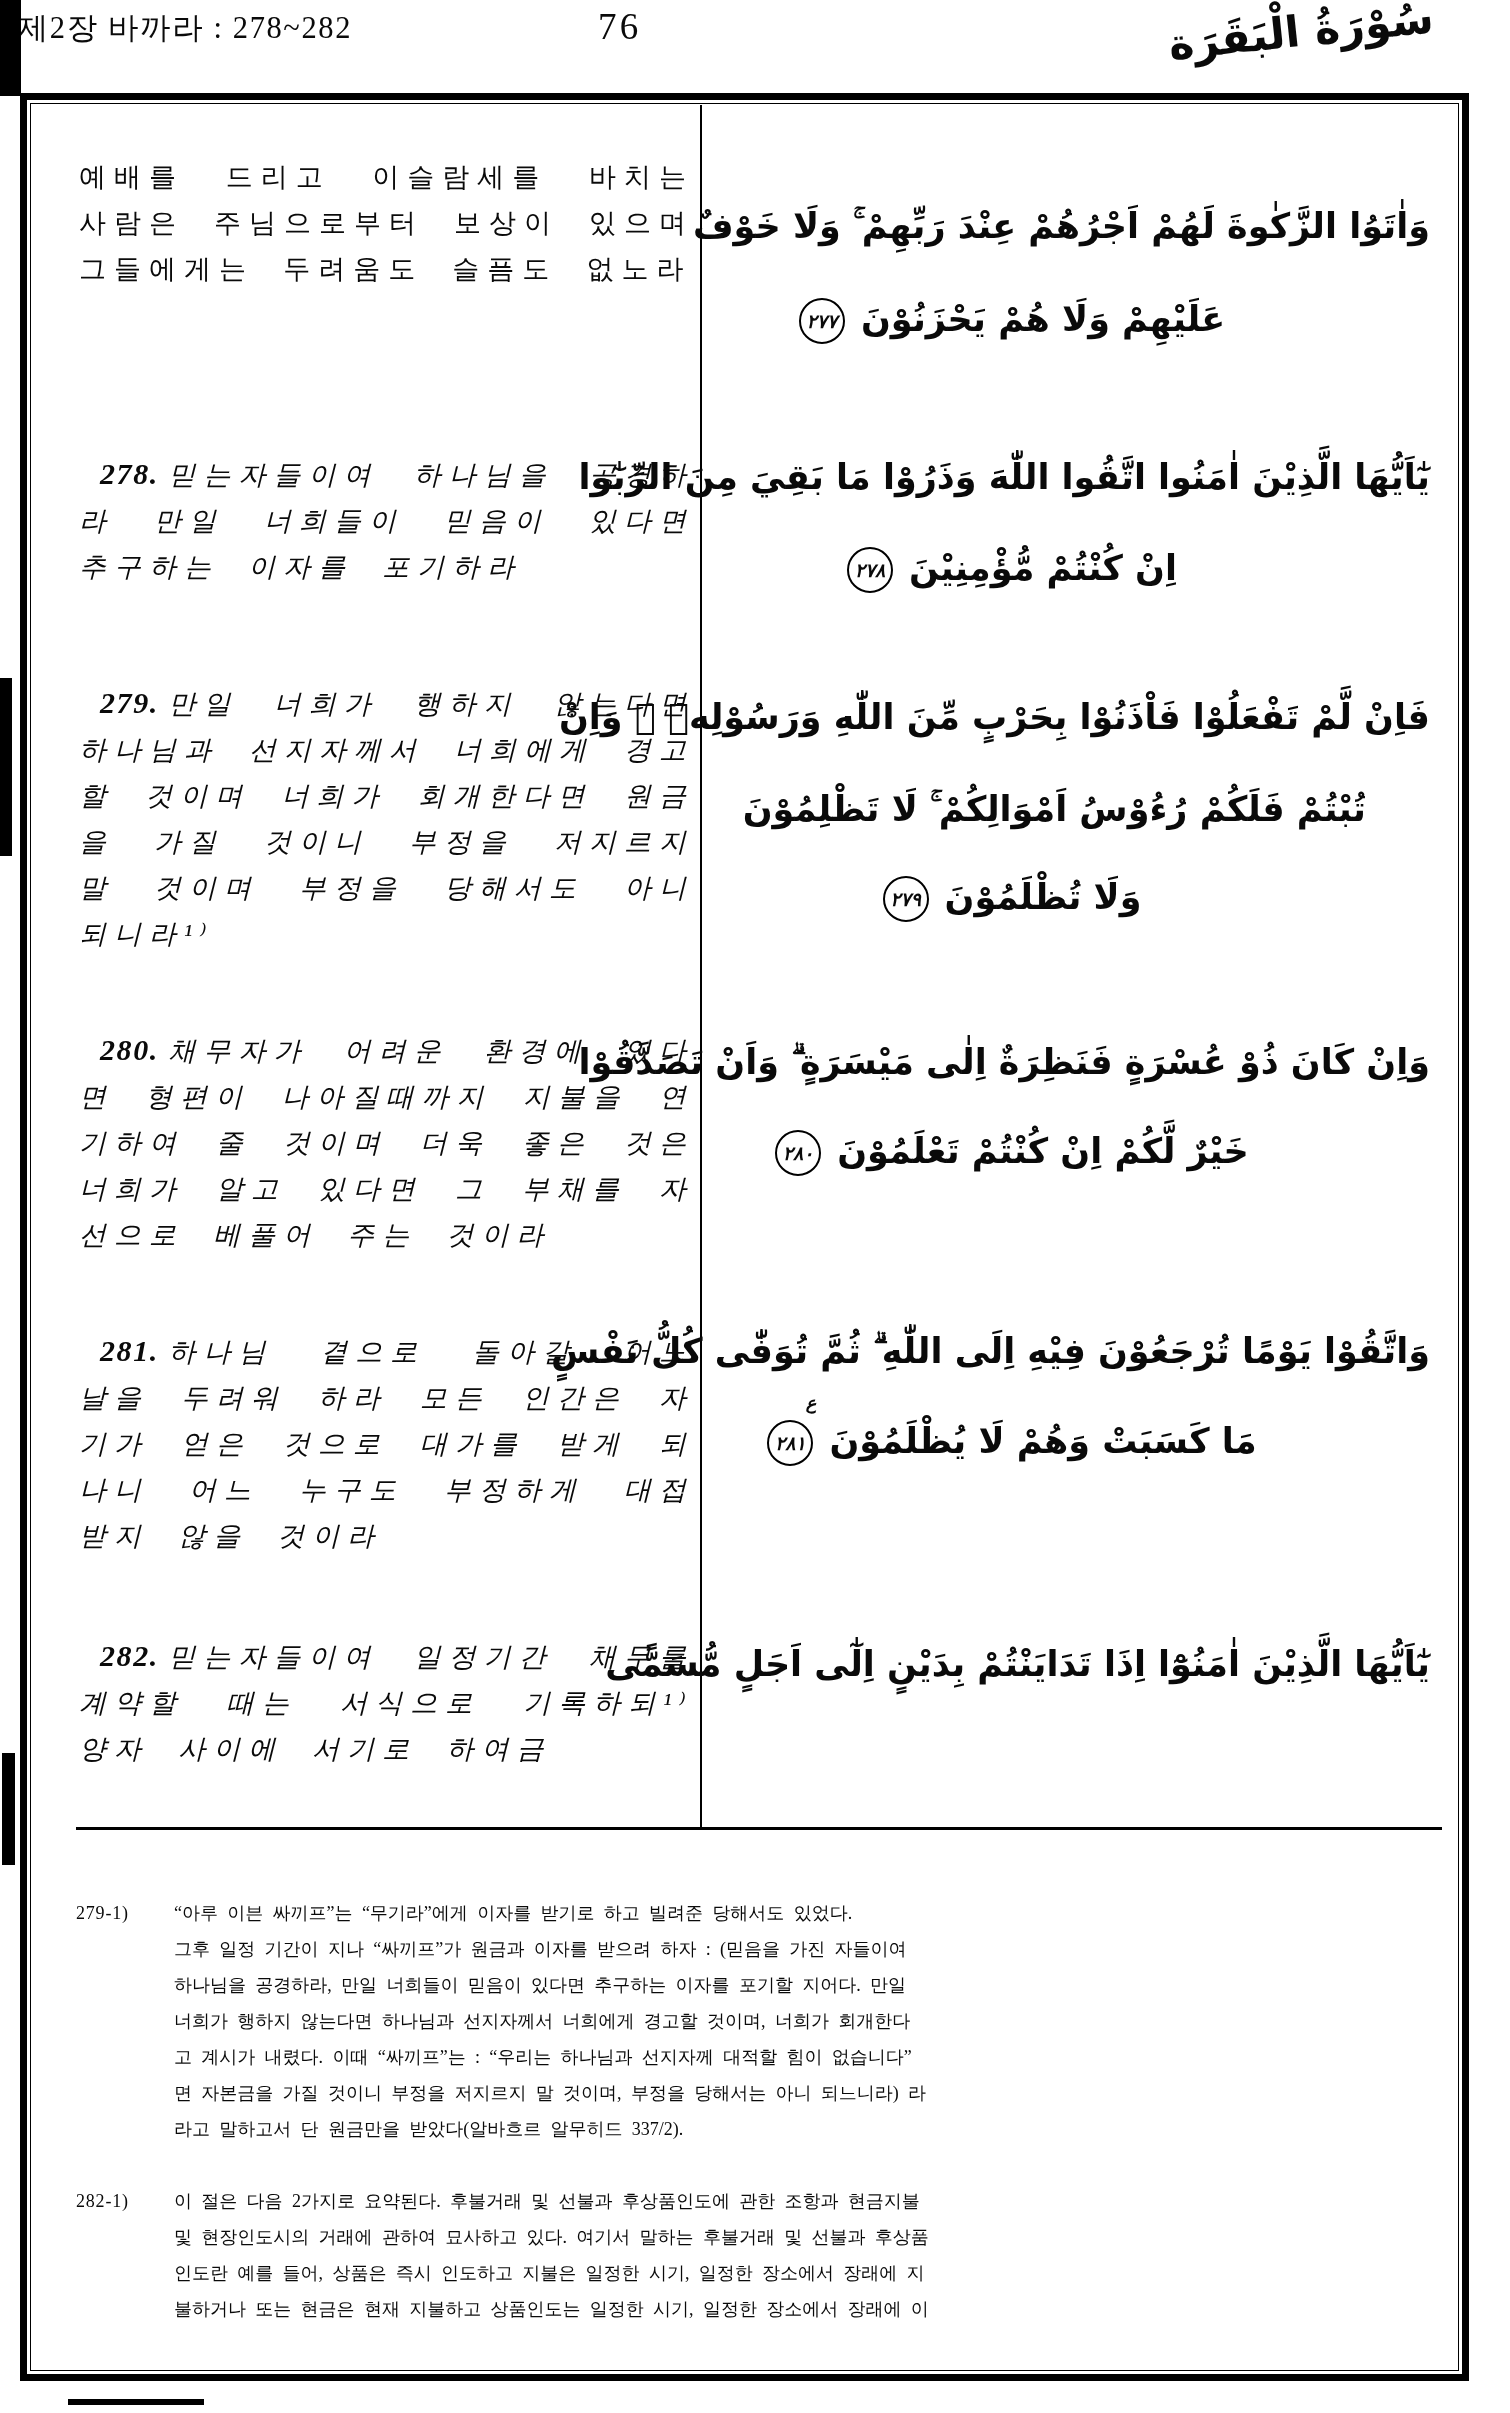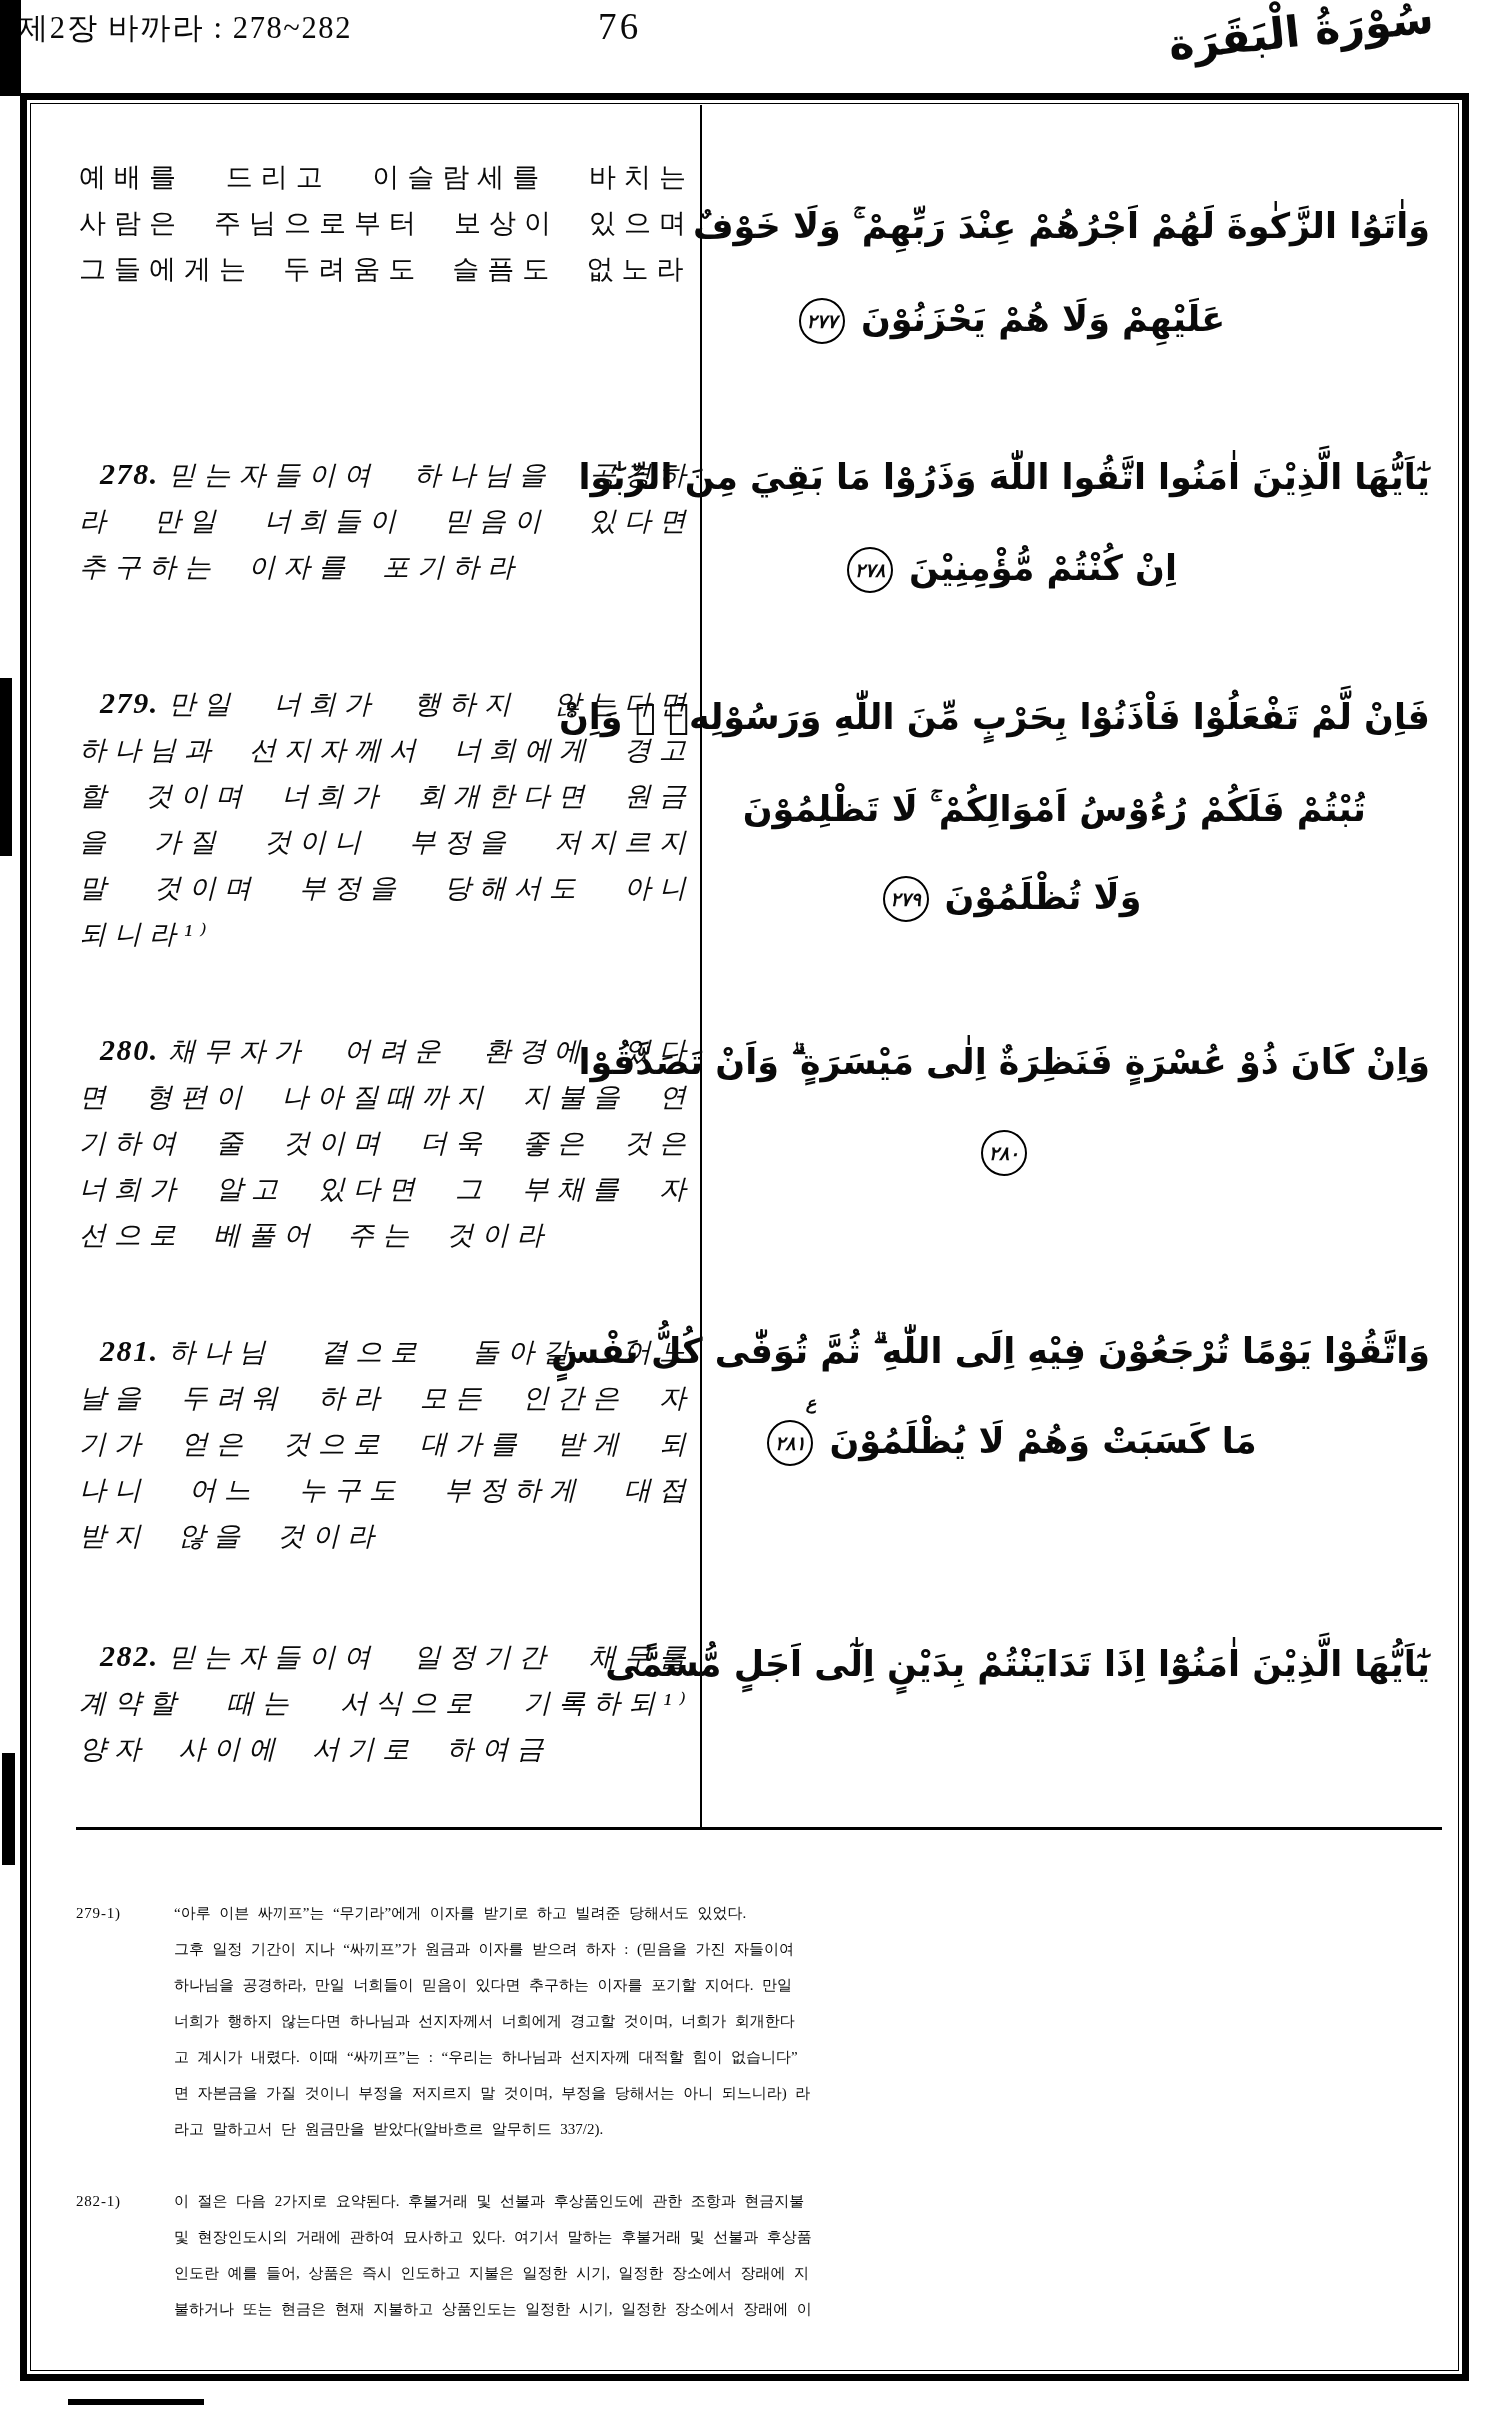--- a/index.html
+++ b/index.html
@@ -46,21 +46,21 @@
     font-size:19px;font-weight:700;margin:0 16px;vertical-align:middle;line-height:1;
     position:relative;
     font-style:italic;
   }
   .ruku{
     position:absolute;top:-27px;right:-4.8px;font-size:17.7px;font-weight:700;
     font-family:"DejaVu Sans",sans-serif;
   }
   
   .footnotes{position:absolute;left:76px;top:1895px;width:1372px;}
-  .fn{position:relative;padding-left:98px;font-size:15px;line-height:36px;letter-spacing:0;word-spacing:4.8px;}
+  .fn{position:relative;padding-left:98px;font-size:18px;line-height:36px;letter-spacing:0;word-spacing:4.8px;}
   .fn + .fn{margin-top:36px;}
   .fn-label{position:absolute;left:0;top:0;letter-spacing:0.8px;}
   .fn-line{white-space:nowrap;}
 </style>
 </head>
 <body>
 
 <div class="hdr-left">제2장  바까라 : 278~282</div>
 <div class="hdr-page">76</div>
 <div class="hdr-surah">سُوْرَةُ الْبَقَرَة</div>
@@ -98,21 +98,21 @@
       <span>٢٧٨</span>
     </span></div>
 
 <div class="ar-line" style="top:688px">فَاِنْ لَّمْ تَفْعَلُوْا فَاْذَنُوْا بِحَرْبٍ مِّنَ اللّٰهِ وَرَسُوْلِهٖ ۚ وَاِنْ</div>
 <div class="ar-line" style="top:780px;right:144px;">تُبْتُمْ فَلَكُمْ رُءُوْسُ اَمْوَالِكُمْ ۚ لَا تَظْلِمُوْنَ</div>
 <div class="ar-line last" style="top:868px"><span>وَلَا تُظْلَمُوْنَ</span><span class="medallion">
       <span>٢٧٩</span>
     </span></div>
 
 <div class="ar-line" style="top:1033px">وَاِنْ كَانَ ذُوْ عُسْرَةٍ فَنَظِرَةٌ اِلٰى مَيْسَرَةٍ ۗ وَاَنْ تَصَدَّقُوْا</div>
-<div class="ar-line last" style="top:1122px"><span class="medallion">
+<div class="ar-line last" style="top:1122px"><span>خَيْرٌ لَّكُمْ اِنْ كُنْتُمْ تَعْلَمُوْنَ</span><span class="medallion">
       <span>٢٨٠</span>
     </span></div>
 
 <div class="ar-line" style="top:1322px">وَاتَّقُوْا يَوْمًا تُرْجَعُوْنَ فِيْهِ اِلَى اللّٰهِ ۗ ثُمَّ تُوَفّٰى كُلُّ نَفْسٍ</div>
 <div class="ar-line last" style="top:1412px"><span>مَا كَسَبَتْ وَهُمْ لَا يُظْلَمُوْنَ</span><span class="medallion">
       <span class="ruku">ع</span>
       <span>٢٨١</span>
     </span></div>
 
 <div class="ar-line" style="top:1635px">يٰٓاَيُّهَا الَّذِيْنَ اٰمَنُوْٓا اِذَا تَدَايَنْتُمْ بِدَيْنٍ اِلٰٓى اَجَلٍ مُّسَمًّى</div>

